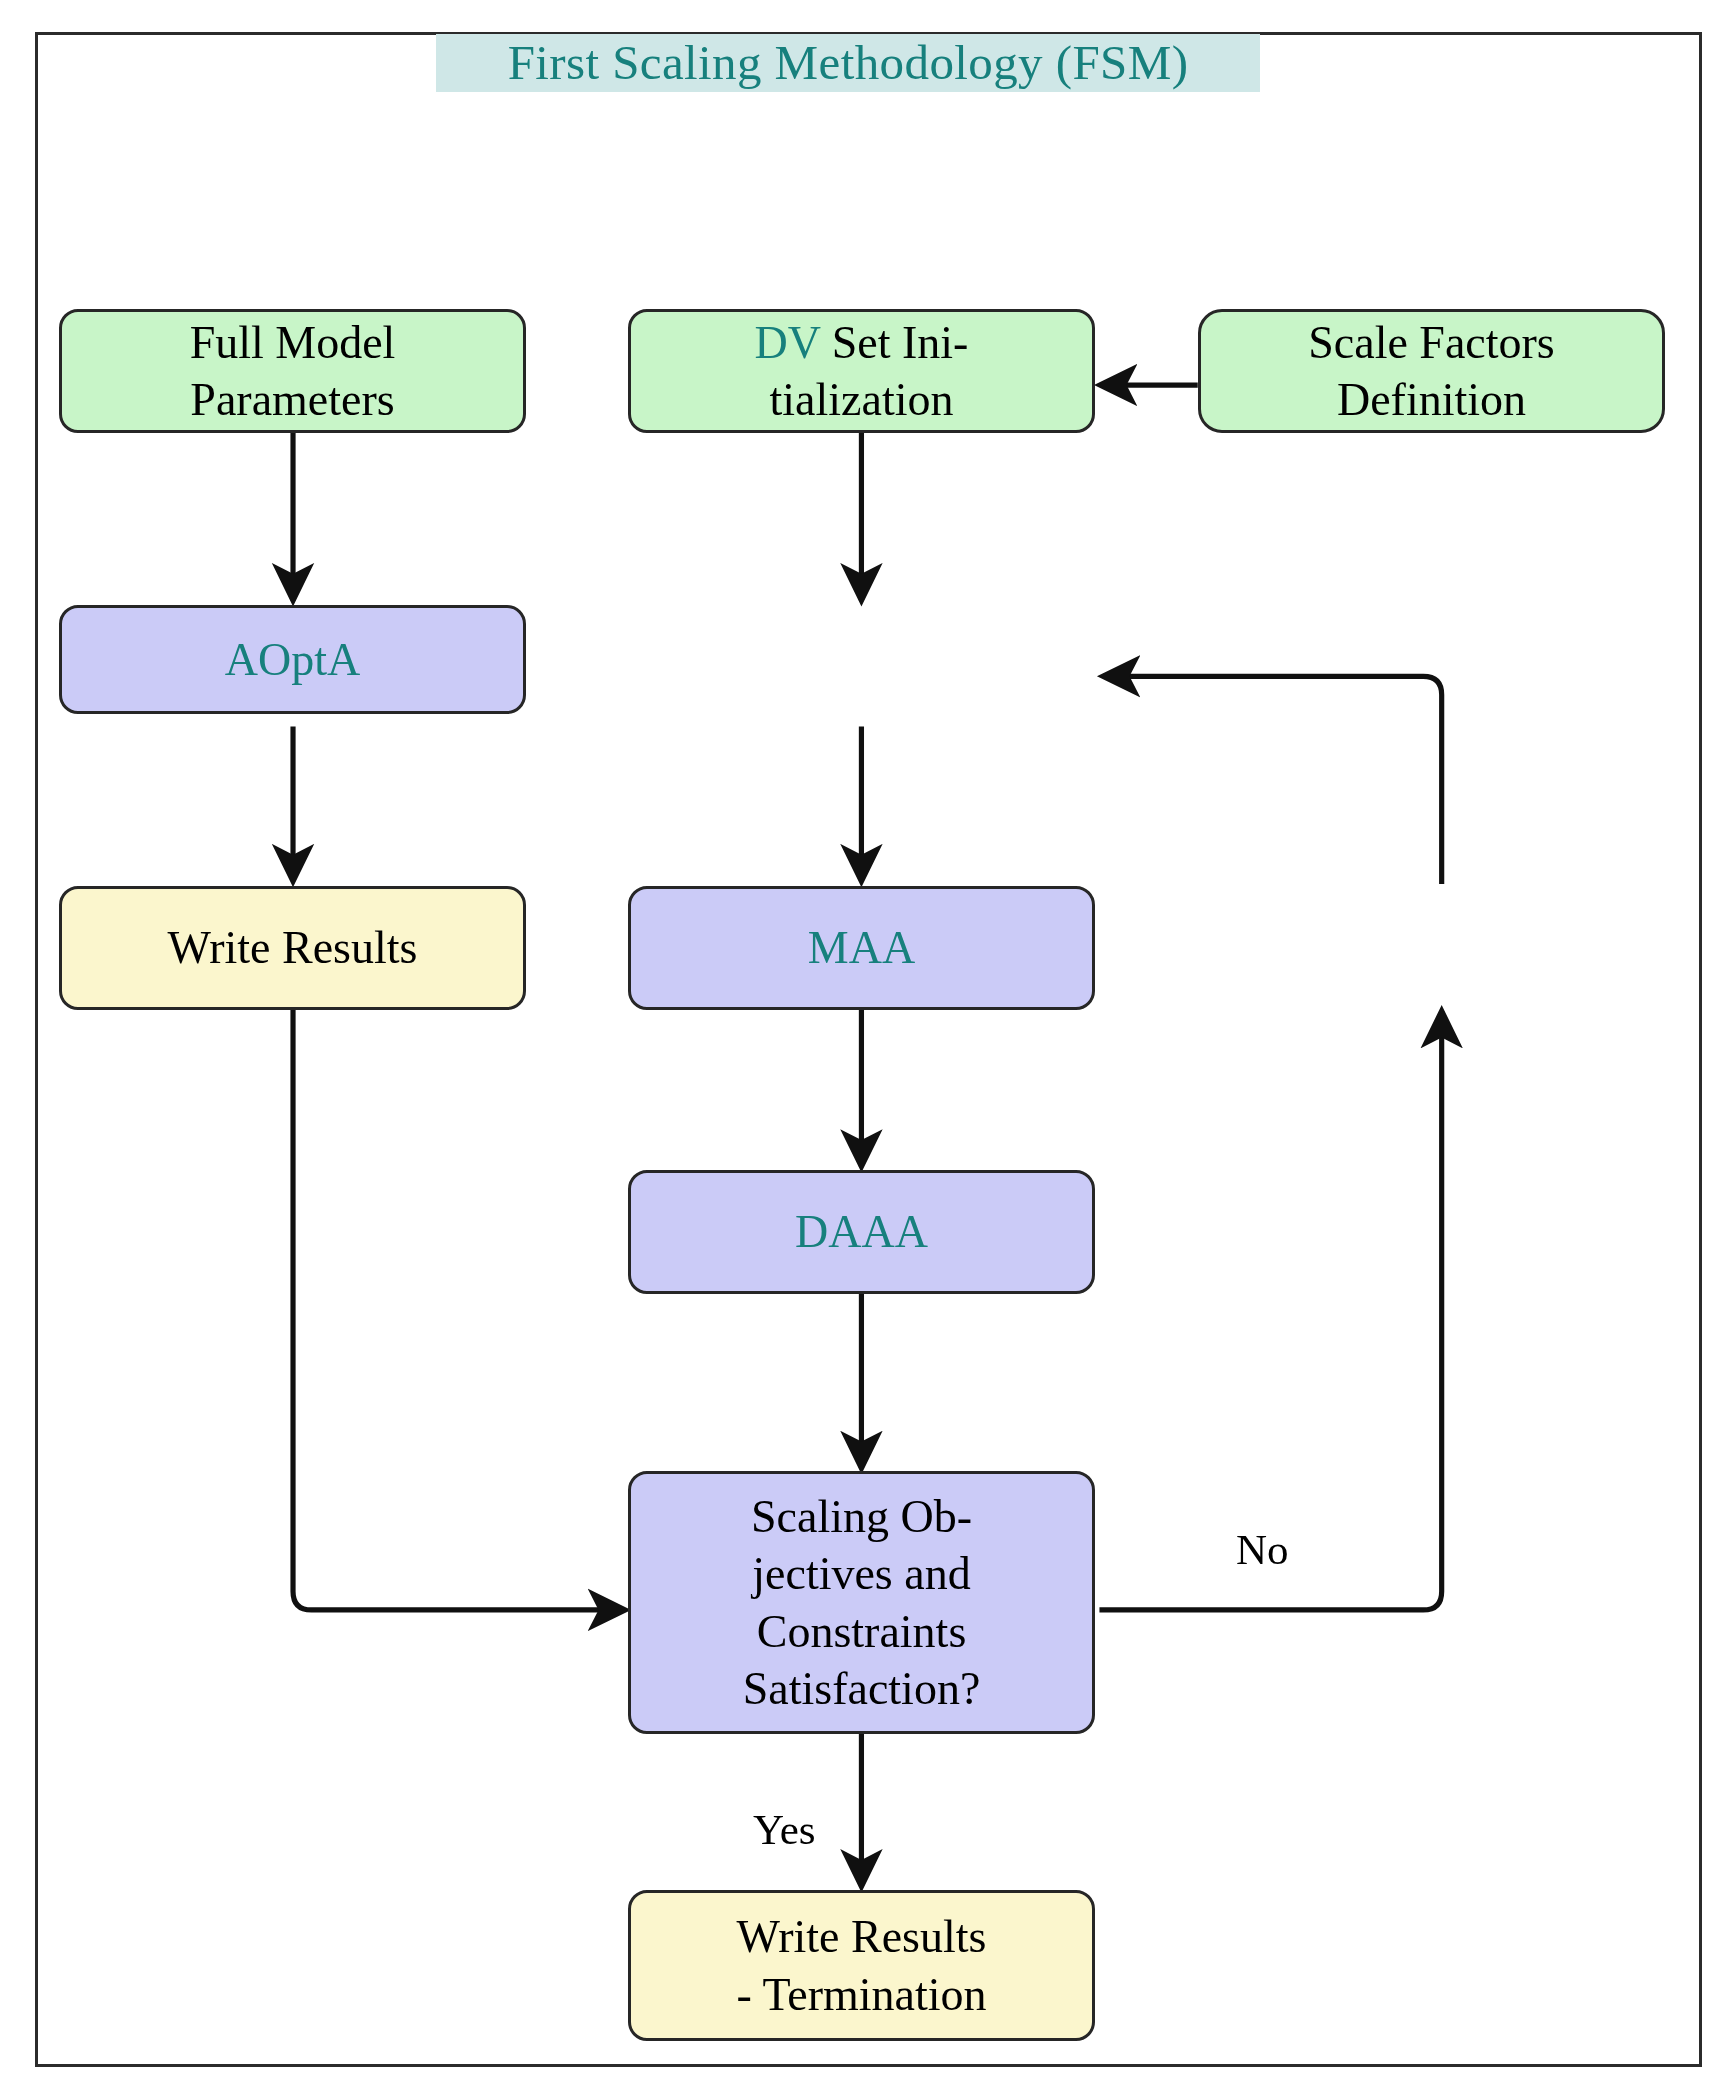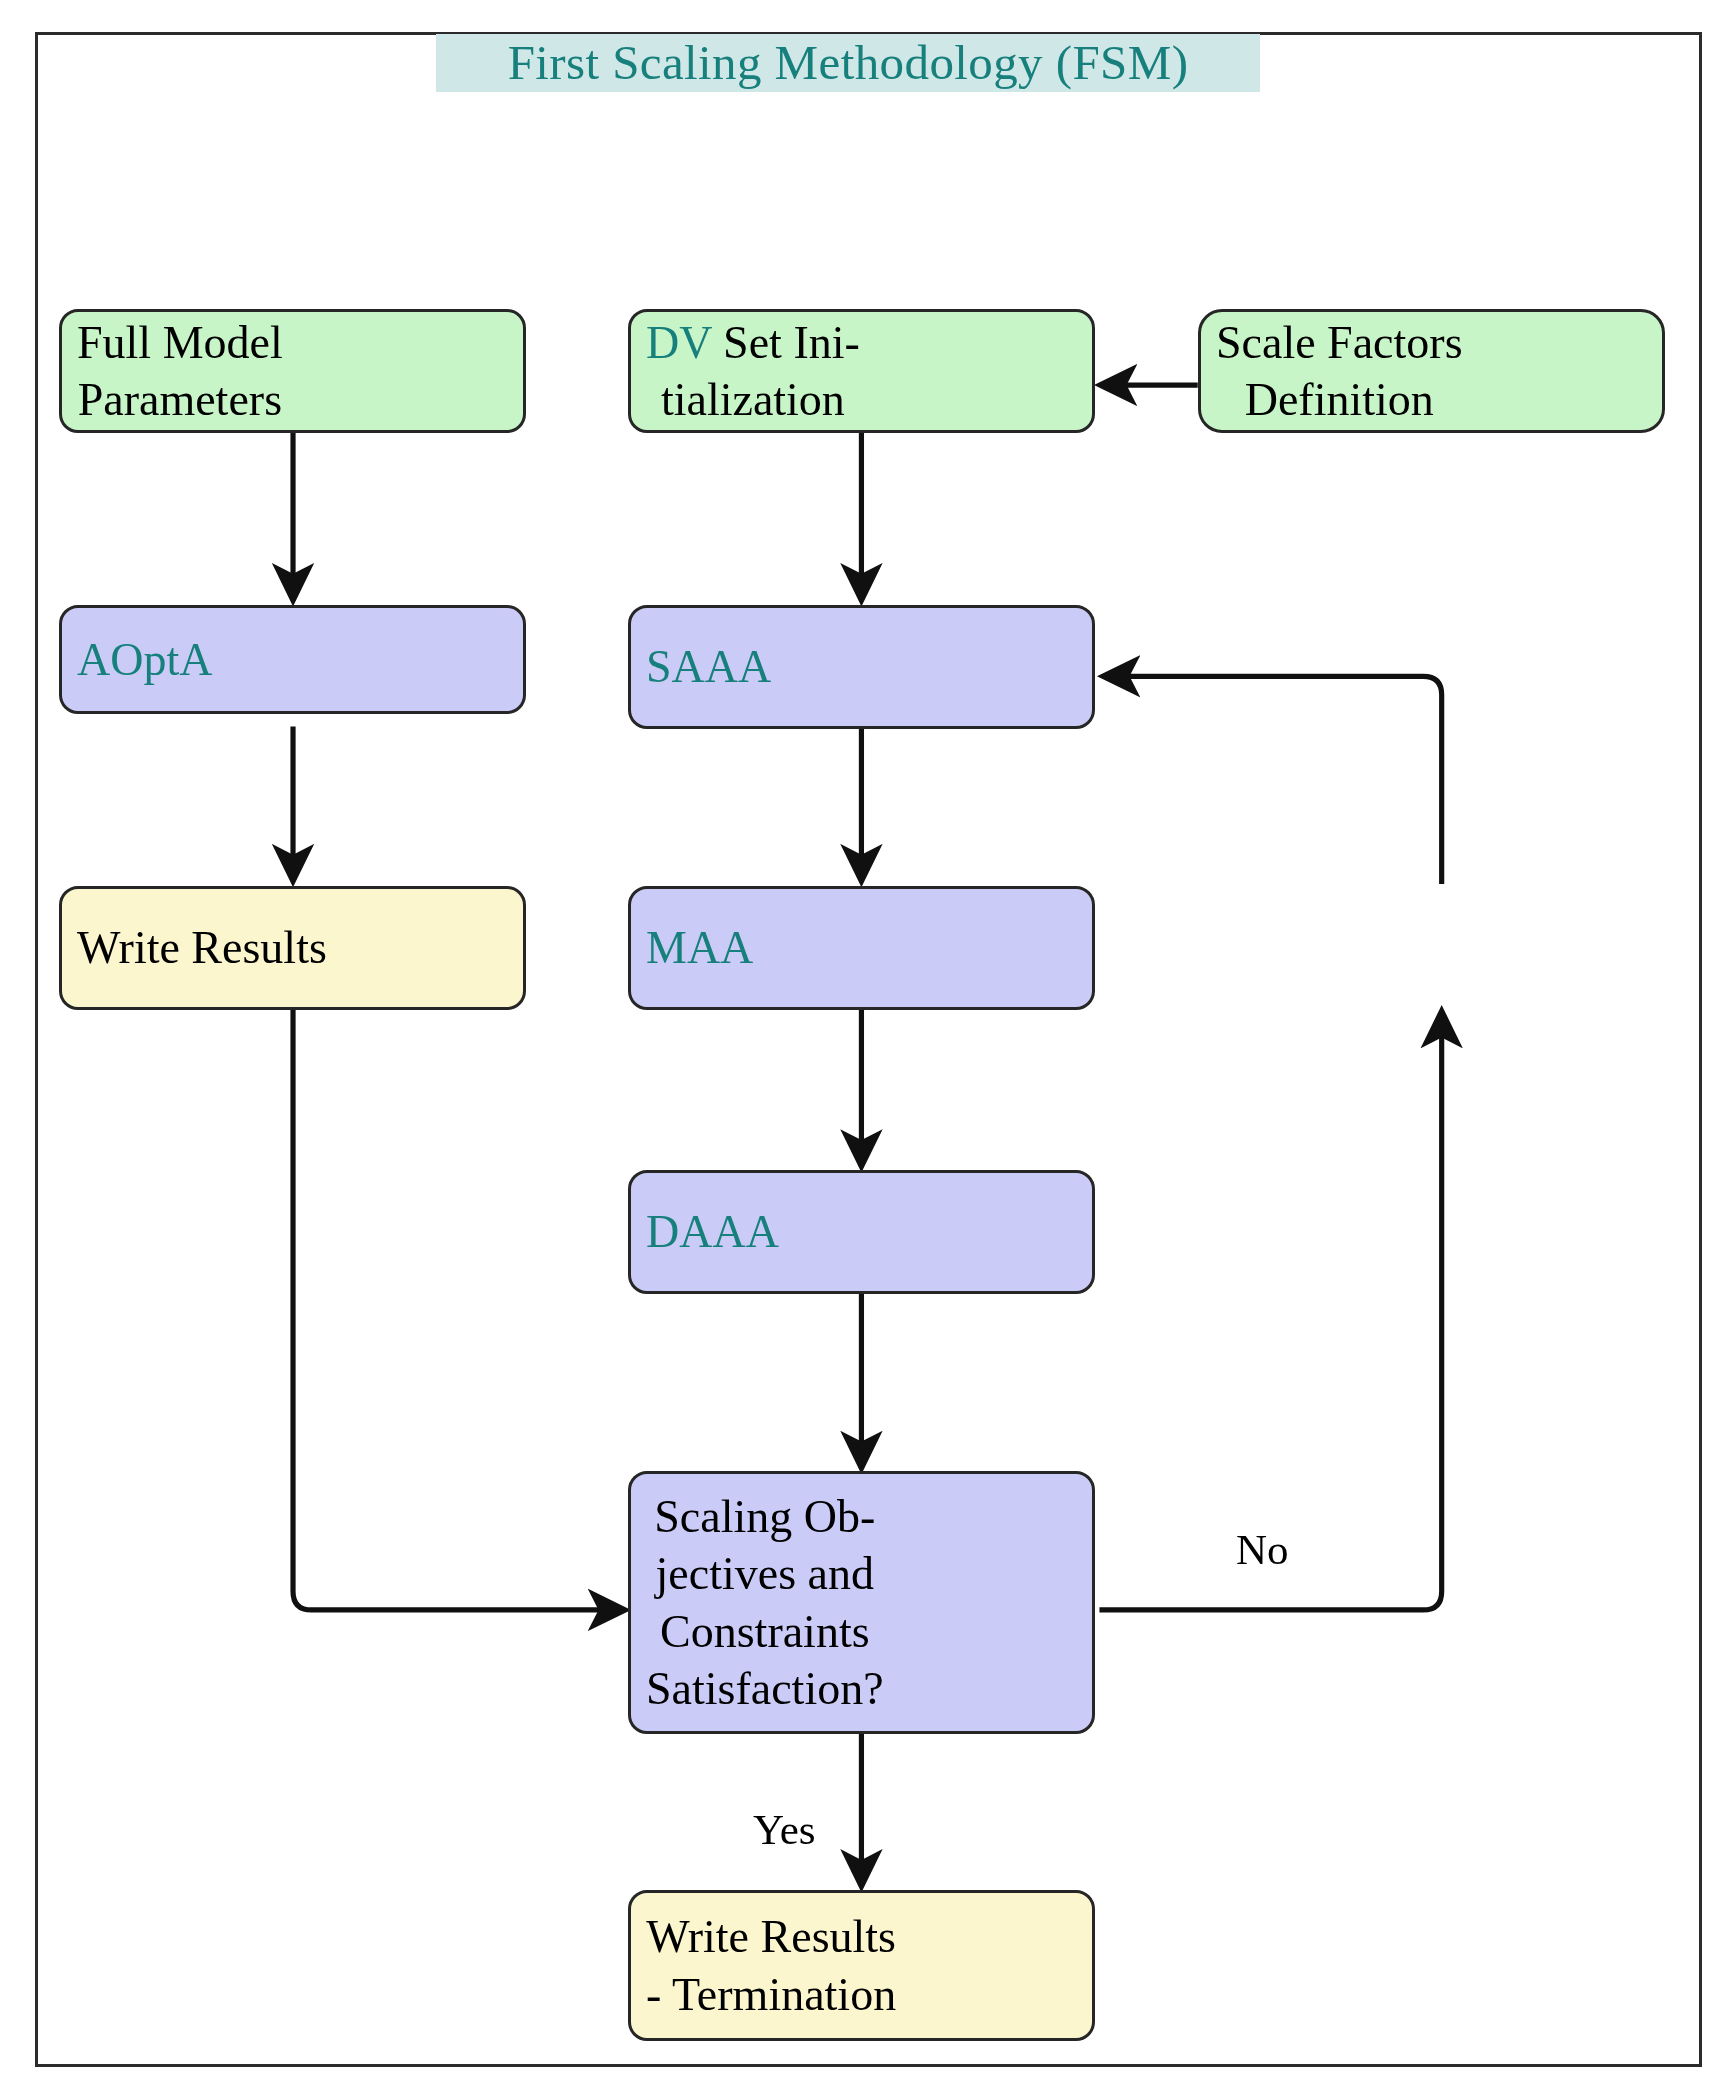--- a/index.html
+++ b/index.html
@@ -48,25 +48,26 @@
     letter-spacing: 0.4px;
     white-space: nowrap;
   }
   .node {
     position: absolute;
     box-sizing: border-box;
     border: 3px solid #262626;
     border-radius: 19px;
     display: flex;
     align-items: center;
+    justify-content: center;
     text-align: center;
     color: #000000;
     font-size: 46px;
     line-height: 1.24;
-    padding: 3px 15px;
+    padding: 3px 21px;
   }
   .node .ln { display: block; }
   .node-green  { background: #c8f5c8; }
   .node-purple { background: #cbcbf7; }
   .node-yellow { background: #fbf6cd; }
   .accent { color: #17807d; }
   .edge-label {
     position: absolute;
     color: #000000;
     font-size: 43px;
@@ -134,23 +135,20 @@
     <span>
       <span class="ln">Scale Factors</span>
       <span class="ln">Definition</span>
     </span>
   </div>
 
   <div class="node node-purple" style="left:59px; top:605px; width:467px; height:109px;">
     <span class="accent">AOptA</span>
   </div>
 
-  <div class="node node-purple" style="left:628px; top:605px; width:467px; height:124px;">
-    <span class="accent">SAAA</span>
-  </div>
 
   <div class="node node-yellow" style="left:59px; top:886px; width:467px; height:124px;">
     <span>Write Results</span>
   </div>
 
   <div class="node node-purple" style="left:628px; top:886px; width:467px; height:124px;">
     <span class="accent">MAA</span>
   </div>
 
 

